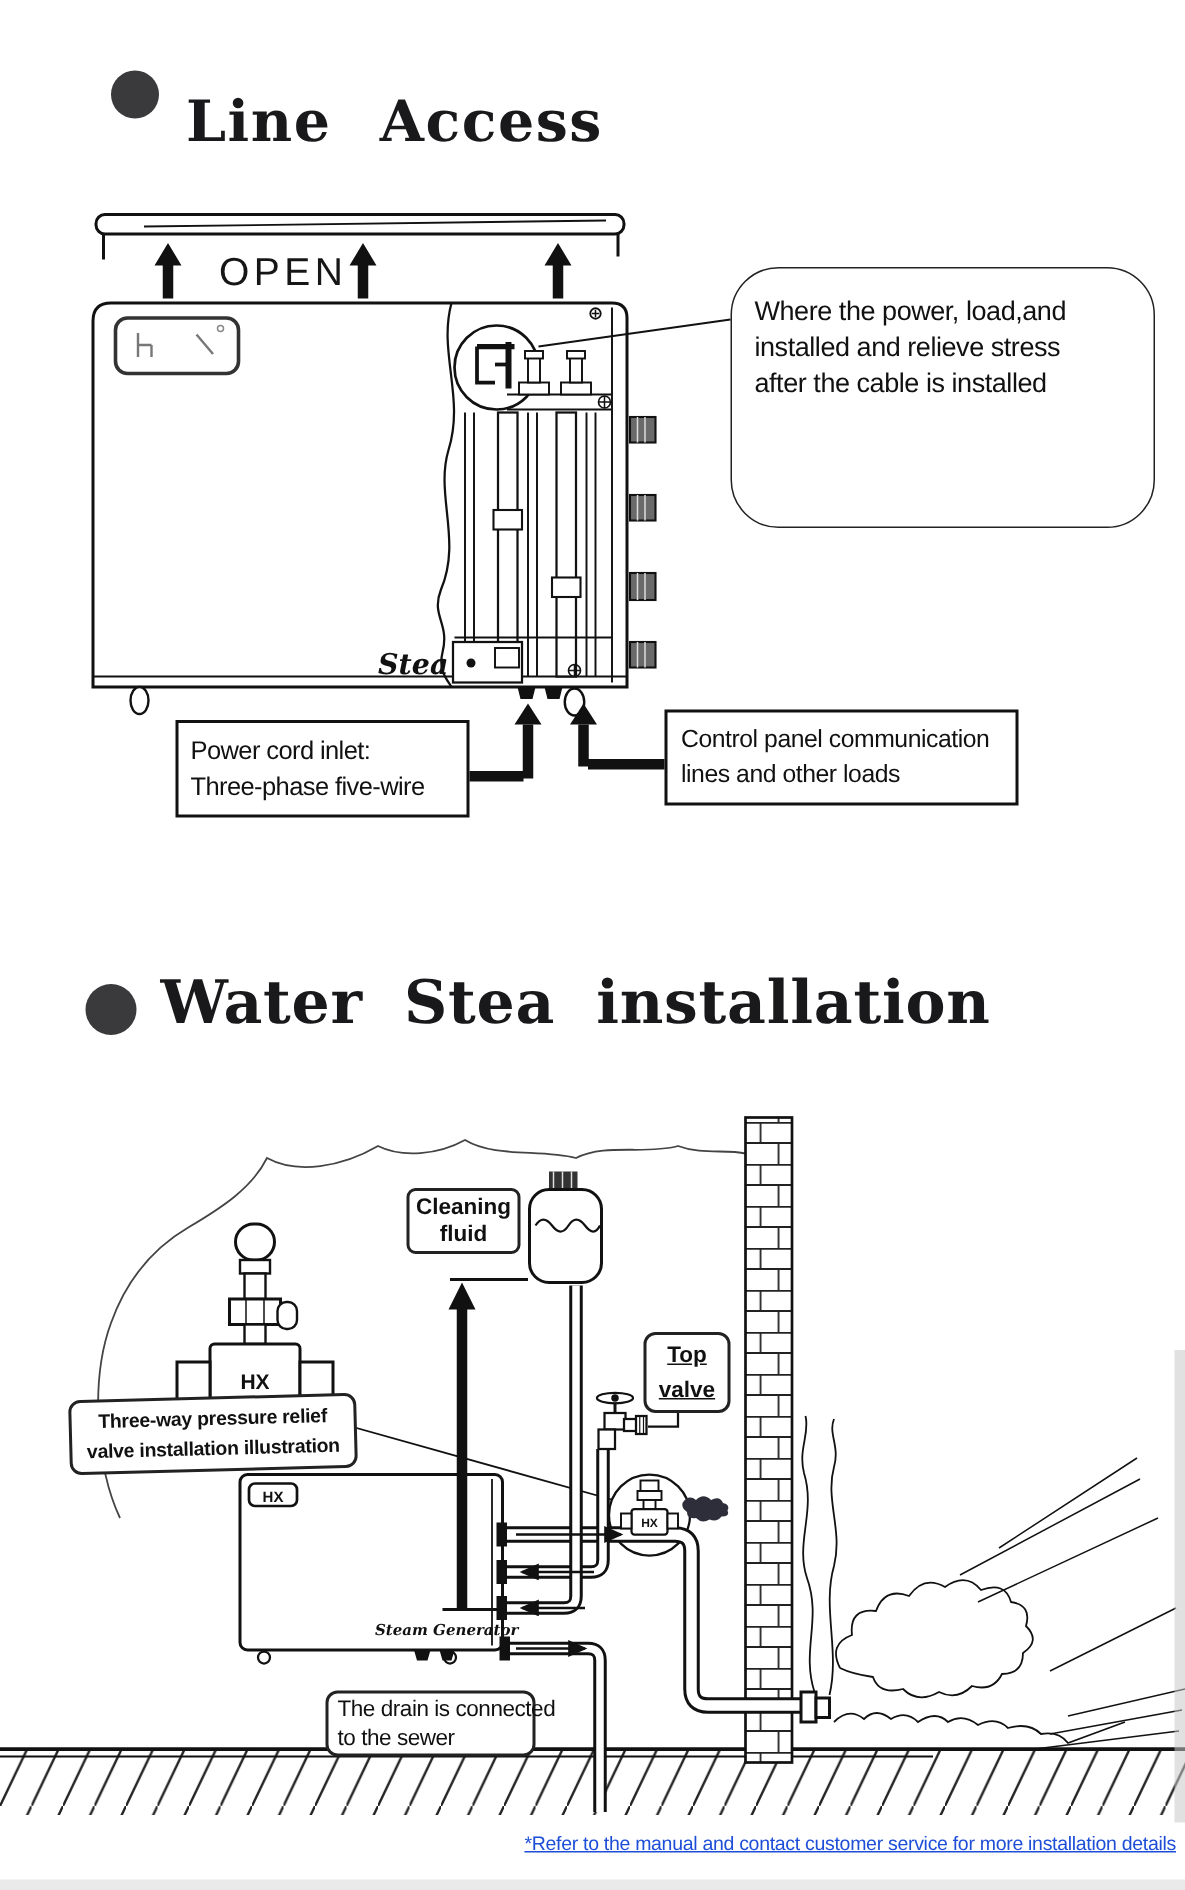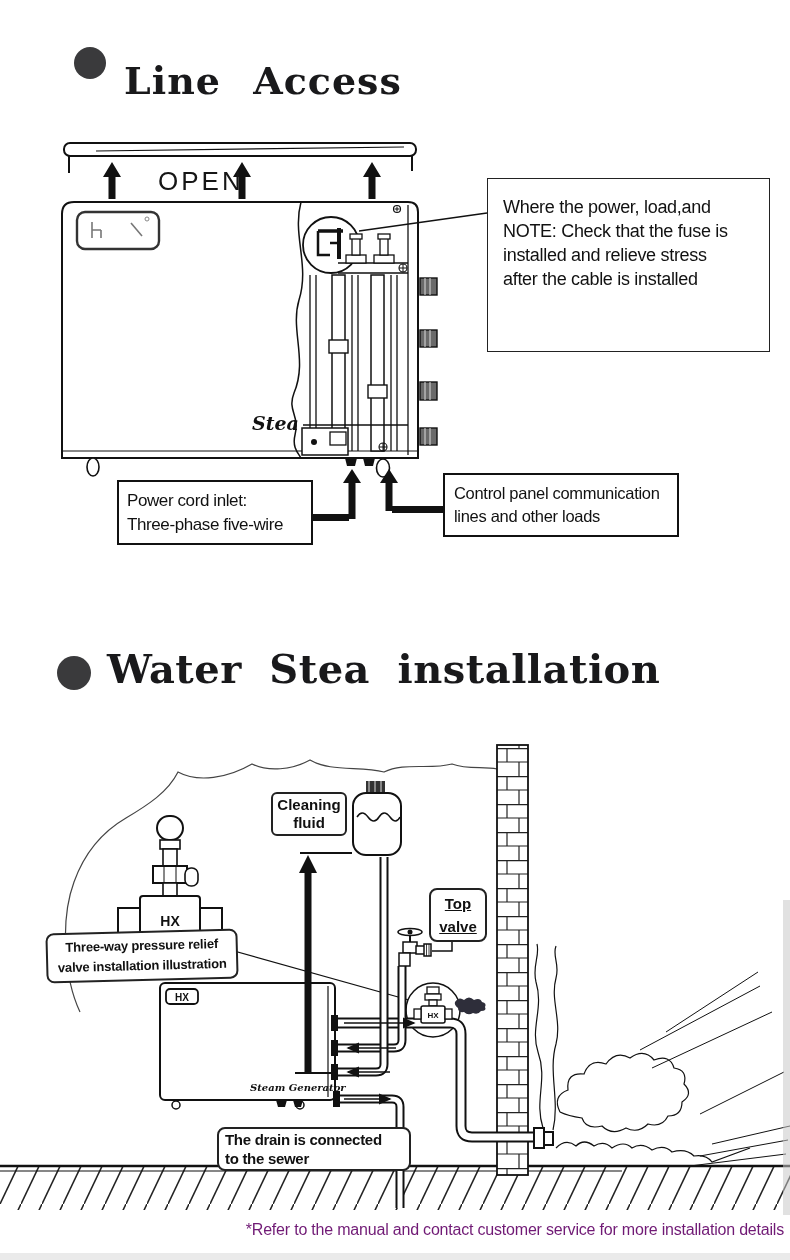--- a/index.html
+++ b/index.html
@@ -1,30 +1,30 @@
 <!DOCTYPE html>
 <html><head>
 <meta charset="utf-8">
 <style>
   html,body{margin:0;padding:0;background:#fff;}
   #page{position:relative;width:790px;height:1260px;background:#fff;overflow:hidden;
         font-family:"Liberation Sans",sans-serif;color:#111;}
-  .abs{position:absolute;margin-left:12px;}
+  .abs{position:absolute;}
   .bullet{position:absolute;border-radius:50%;background:#3a3a3c;}
   .sec-title{position:absolute;font-family:"DejaVu Serif",serif;font-weight:bold;color:#19191b;}
   .lbl-line{white-space:nowrap;}
   .callout{position:absolute;background:#fff;border:1.5px solid #222;
            font-size:18px;line-height:24px;letter-spacing:-0.3px;padding:16px 15px;}
   .sqbox{position:absolute;background:#fff;border:2px solid #111;}
   .rbox{position:absolute;background:#fff;border:2px solid #222;border-radius:8px;
         font-weight:bold;text-align:center;}
   svg{position:absolute;left:0;}
   svg text{font-family:"Liberation Sans",sans-serif;font-weight:bold;fill:#111;}
   .brandtext{position:absolute;font-family:"DejaVu Serif",serif;font-style:italic;font-weight:800;color:#111;}
-  .footnote{position:absolute;font-size:16px;letter-spacing:-0.2px;color:#701a75;white-space:nowrap;}
+  .footnote{position:absolute;font-size:13px;letter-spacing:-0.2px;color:#1d4ed8;white-space:nowrap;text-decoration:underline;}
   .scan-strip{position:absolute;background:#c9c9c9;opacity:.55;}
 </style>
 </head>
 <body>
 
 <div id="page">
 
   <div class="bullet" style="left:74px;top:47px;width:32px;height:32px;"></div>
   <div class="sec-title" style="left:124px;top:38px;font-size:38px;word-spacing:18px;letter-spacing:1px;margin-top:20px;">Line Access</div>
 
@@ -125,25 +125,24 @@
           <rect x="348.5" y="348" width="7" height="36"></rect>
         <rect x="308" y="379" width="41" height="7"></rect>
         <path d="M389 334 l-9 14 h18 Z"></path>
           <rect x="385.5" y="348" width="7" height="28"></rect>
         <rect x="392" y="371" width="53" height="7"></rect>
       </g>
     </g>
   </svg>
 
   <div class="abs" style="left:146px;top:166px;font-size:26px;letter-spacing:3px;color:#161616;">OPEN</div>
-  <div class="brandtext" style="left:252px;top:412px;font-size:19px;">Stea</div>
-
-  <div class="callout" style="left:487px;top:178px;width:283px;height:174px;box-sizing:border-box;">
+  <div class="brandtext" style="left:252px;top:432px;font-size:19px;">Stea</div>
+
+  <div class="callout" style="left:487px;top:178px;width:283px;height:174px;box-sizing:border-box;border-radius:32px;">
     <div class="lbl-line">Where the power, load,and</div>
-    <div class="lbl-line">NOTE: Check that the fuse is</div>
     <div class="lbl-line">installed and relieve stress</div>
     <div class="lbl-line">after the cable is installed</div>
   </div>
 
   <div class="sqbox" style="left:117px;top:480px;width:196px;height:65px;box-sizing:border-box;padding:7px 8px;font-size:17px;line-height:24px;letter-spacing:-0.4px;">
     <div class="lbl-line">Power cord inlet:</div>
     <div class="lbl-line">Three-phase five-wire</div>
   </div>
 
   <div class="sqbox" style="left:443px;top:473px;width:236px;height:64px;box-sizing:border-box;padding:7px 9px;font-size:16.5px;line-height:23px;letter-spacing:-0.3px;">
@@ -293,21 +292,21 @@
   <div class="rbox" style="left:429px;top:888px;width:58px;box-sizing:border-box;border-width:2.5px;font-size:15px;line-height:23px;padding:2px 0;text-decoration:underline;">
     <div class="lbl-line">Top</div>
     <div class="lbl-line">valve</div>
   </div>
 
   <div class="rbox" style="left:46px;top:931px;width:192px;box-sizing:border-box;font-size:13px;line-height:20px;padding:3px 4px;letter-spacing:-0.2px;transform:rotate(-1.5deg);">
     <div class="lbl-line">Three-way pressure relief</div>
     <div class="lbl-line">valve installation illustration</div>
   </div>
 
-  <div class="rbox" style="left:217px;top:1127px;width:194px;box-sizing:border-box;font-weight:bold;text-align:left;font-size:15px;line-height:19px;padding:1px 6px;letter-spacing:-0.3px;">
+  <div class="rbox" style="left:217px;top:1127px;width:140px;box-sizing:border-box;font-weight:normal;text-align:left;font-size:15px;line-height:19px;padding:1px 6px;letter-spacing:-0.3px;">
     <div class="lbl-line">The drain is connected</div>
     <div class="lbl-line">to the sewer</div>
   </div>
 
   <div class="brandtext" style="left:250px;top:1082px;font-size:10px;">Steam Generator</div>
 
   <div class="footnote" style="right:6px;top:1221px;">*Refer to the manual and contact customer service for more installation details</div>
 
   <div class="scan-strip" style="left:783px;top:900px;width:7px;height:315px;"></div>
   <div class="scan-strip" style="left:0;top:1253px;width:790px;height:7px;background:#d8d8d8;"></div>

